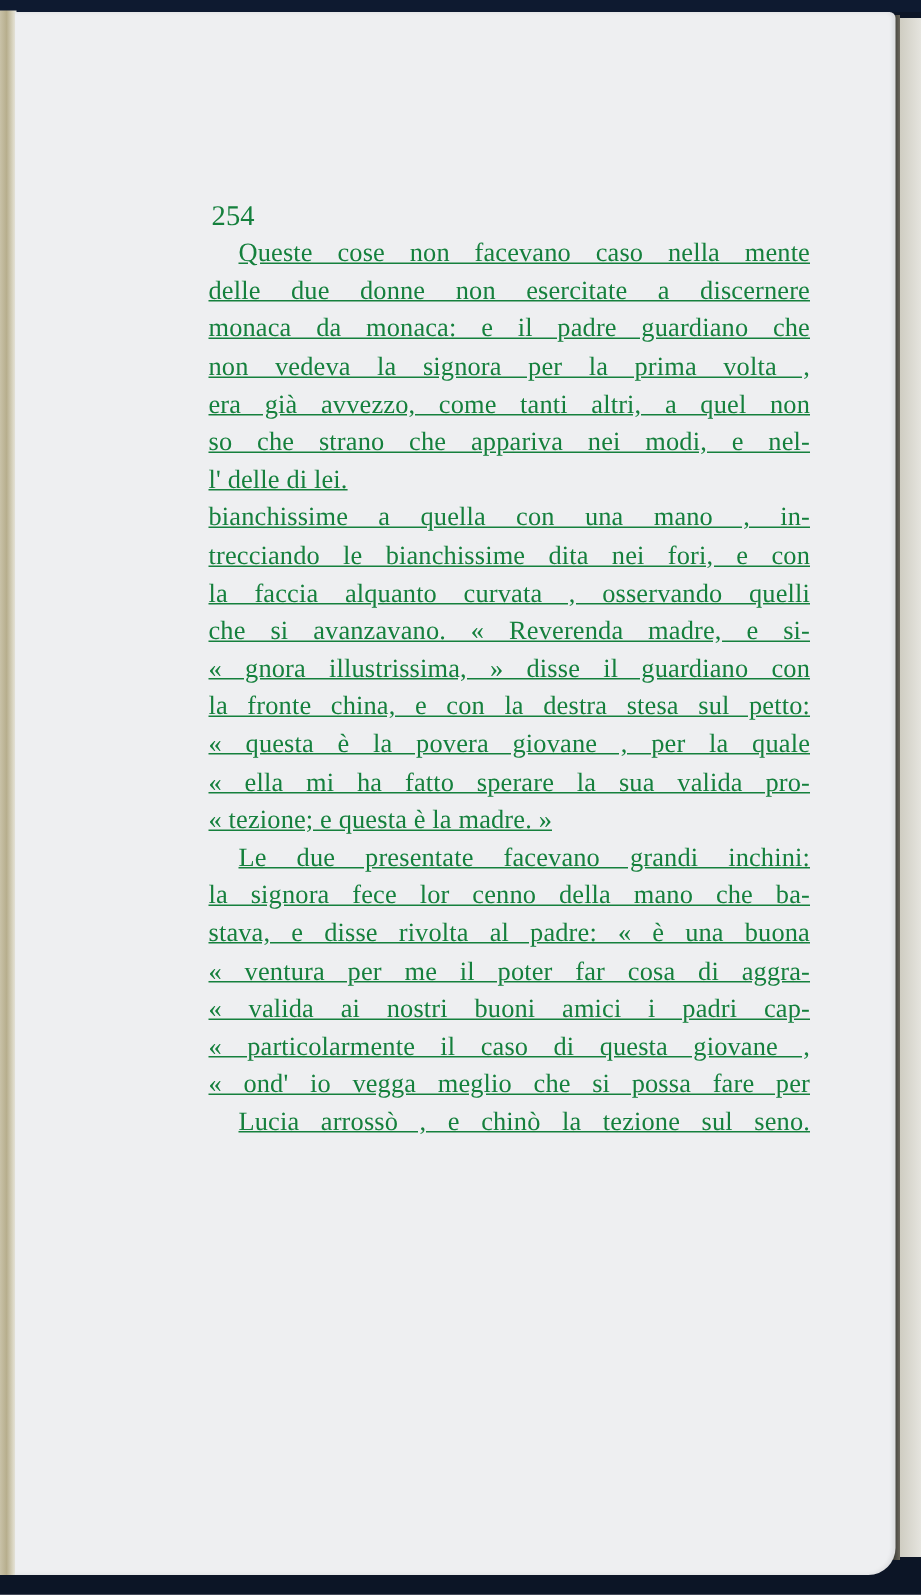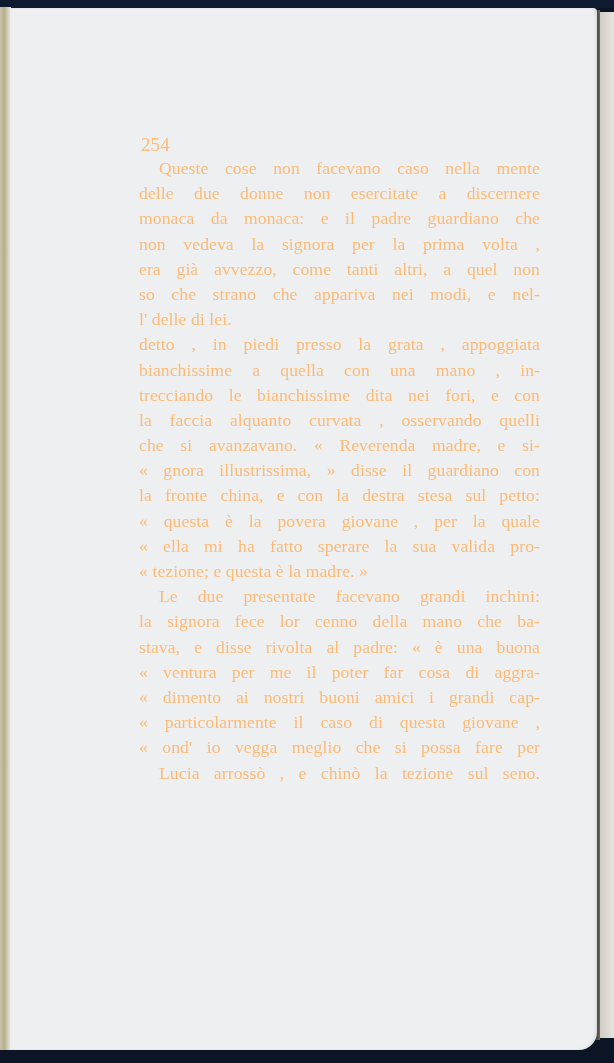--- a/index.html
+++ b/index.html
@@ -30,34 +30,35 @@
   .page-right-shadow {
     position: absolute; left: 594px; top: 10px; width: 6px; height: 1030px;
     background: linear-gradient(to right, #2a2a26, #6b675c);
   }
   .next-leaf {
     position: absolute; left: 600px; top: 12px; width: 14px; height: 1026px;
     background: linear-gradient(to right, #cfcdc2, #e5e4de);
   }
   .text-block {
     position: absolute; left: 139px; top: 134px; width: 401px;
-    color: #fdba74;
+    color: #15803d;
     font-size: 17.6px;
     line-height: 25.2px;
     letter-spacing: 0.1px;
   }
   .page-number {
     font-size: 19px; line-height: 22px; height: 22px;
     margin-left: 2px;
   }
   .line {
     white-space: nowrap;
     text-align: justify;
     text-align-last: justify;
     height: 25.2px;
+    text-decoration: underline;
   }
   .line.last { text-align-last: left; }
   .line.indent { padding-left: 20px; }
 </style>
 </head>
 <body>
 
 <div class="top-band"></div>
 <div class="spine-left"></div>
 <div class="next-leaf"></div>
@@ -72,38 +73,37 @@
     <div class="line indent">Queste cose non facevano caso nella mente</div>
     <div class="line">delle due donne non esercitate a discernere</div>
     <div class="line">monaca da monaca: e il padre guardiano che</div>
     <div class="line">non vedeva la signora per la prima volta ,</div>
     <div class="line">era già avvezzo, come tanti altri, a quel non</div>
     <div class="line">so che strano che appariva nei modi, e nel-</div>
     <div class="line last">l' delle di lei.</div>
   </div>
 
   <div>
-    <div class="line">detto , in piedi presso la grata , appoggiata</div>
     <div class="line">bianchissime a quella con una mano , in-</div>
     <div class="line">trecciando le bianchissime dita nei fori, e con</div>
     <div class="line">la faccia alquanto curvata , osservando quelli</div>
     <div class="line">che si avanzavano. « Reverenda madre, e si-</div>
     <div class="line">« gnora illustrissima, » disse il guardiano con</div>
     <div class="line">la fronte china, e con la destra stesa sul petto:</div>
     <div class="line">« questa è la povera giovane , per la quale</div>
     <div class="line">« ella mi ha fatto sperare la sua valida pro-</div>
     <div class="line last">« tezione; e questa è la madre. »</div>
   </div>
 
   <div>
     <div class="line indent">Le due presentate facevano grandi inchini:</div>
     <div class="line">la signora fece lor cenno della mano che ba-</div>
     <div class="line">stava, e disse rivolta al padre: « è una buona</div>
     <div class="line">« ventura per me il poter far cosa di aggra-</div>
-    <div class="line">« dimento ai nostri buoni amici i grandi cap-</div>
+    <div class="line">« valida ai nostri buoni amici i padri cap-</div>
     <div class="line">« particolarmente il caso di questa giovane ,</div>
     <div class="line">« ond' io vegga meglio che si possa fare per</div>
   </div>
 
   <div>
     <div class="line indent">Lucia arrossò , e chinò la tezione sul seno.</div>
   </div>
 </div>
 
 <div class="bottom-band"></div>

